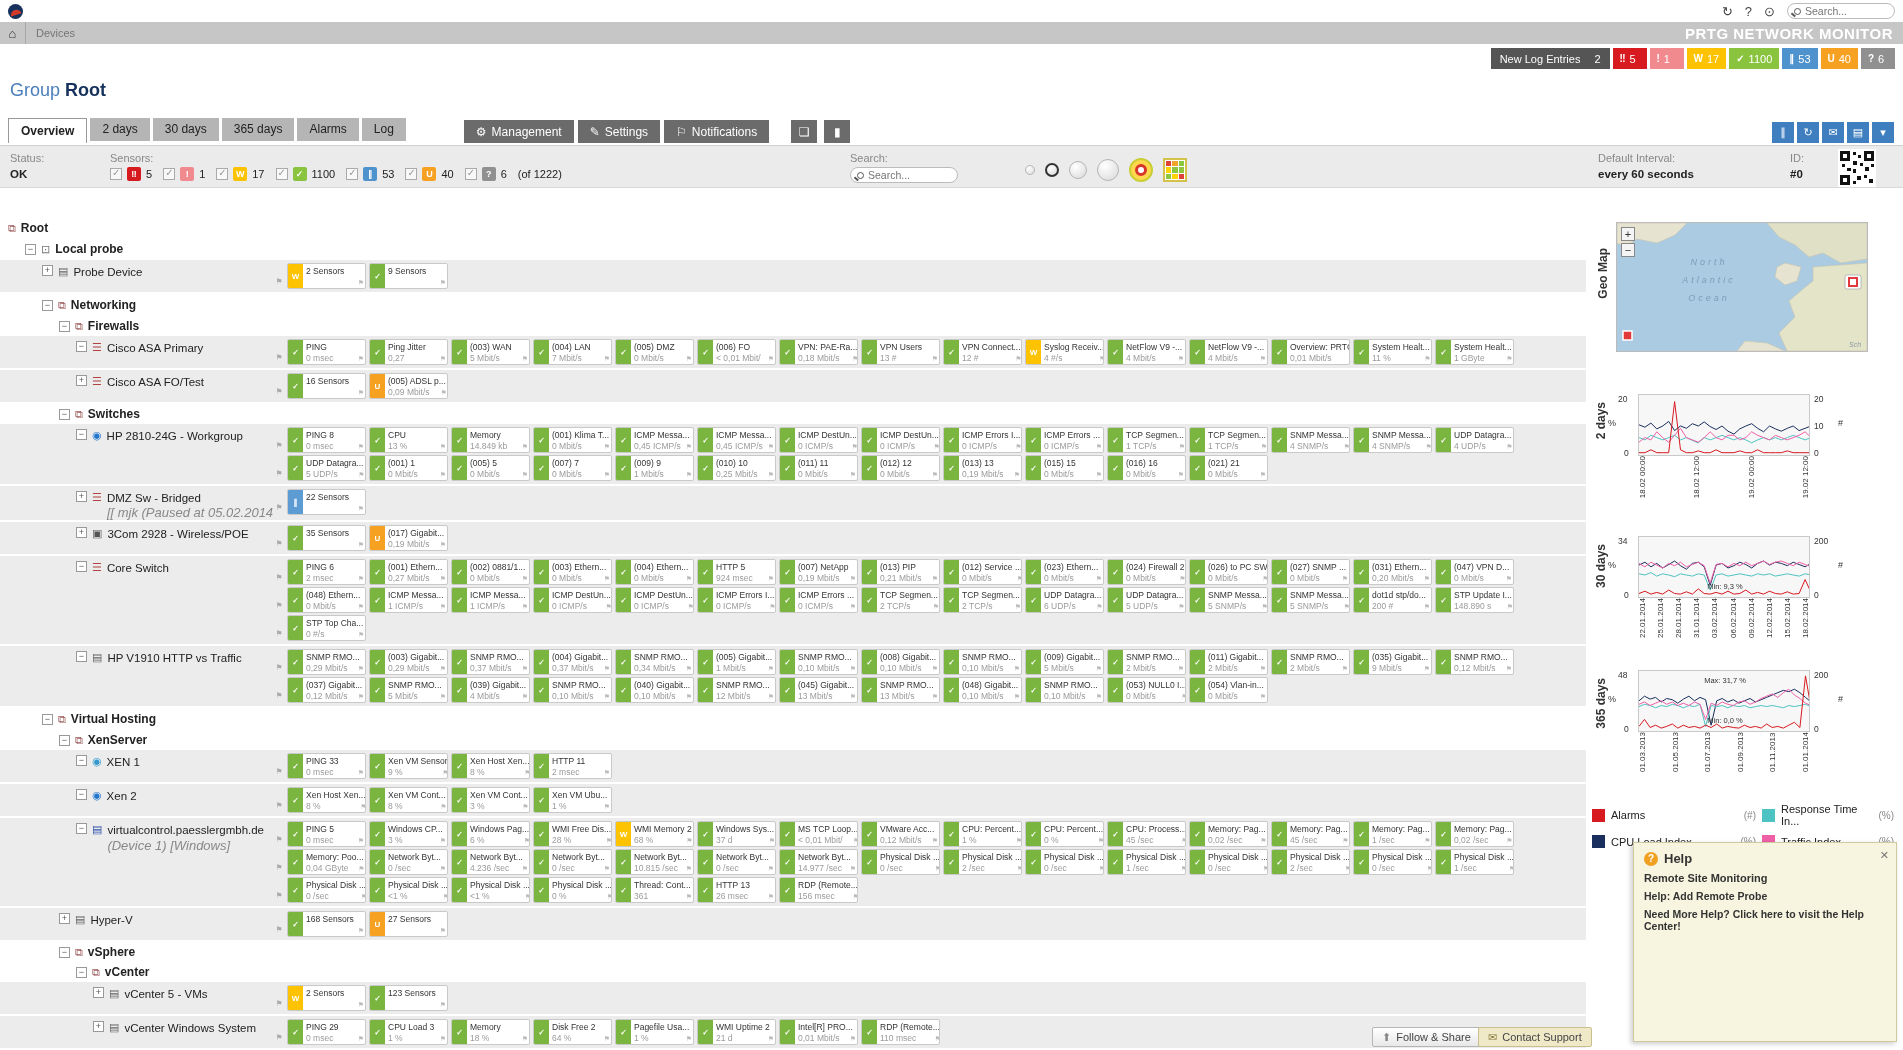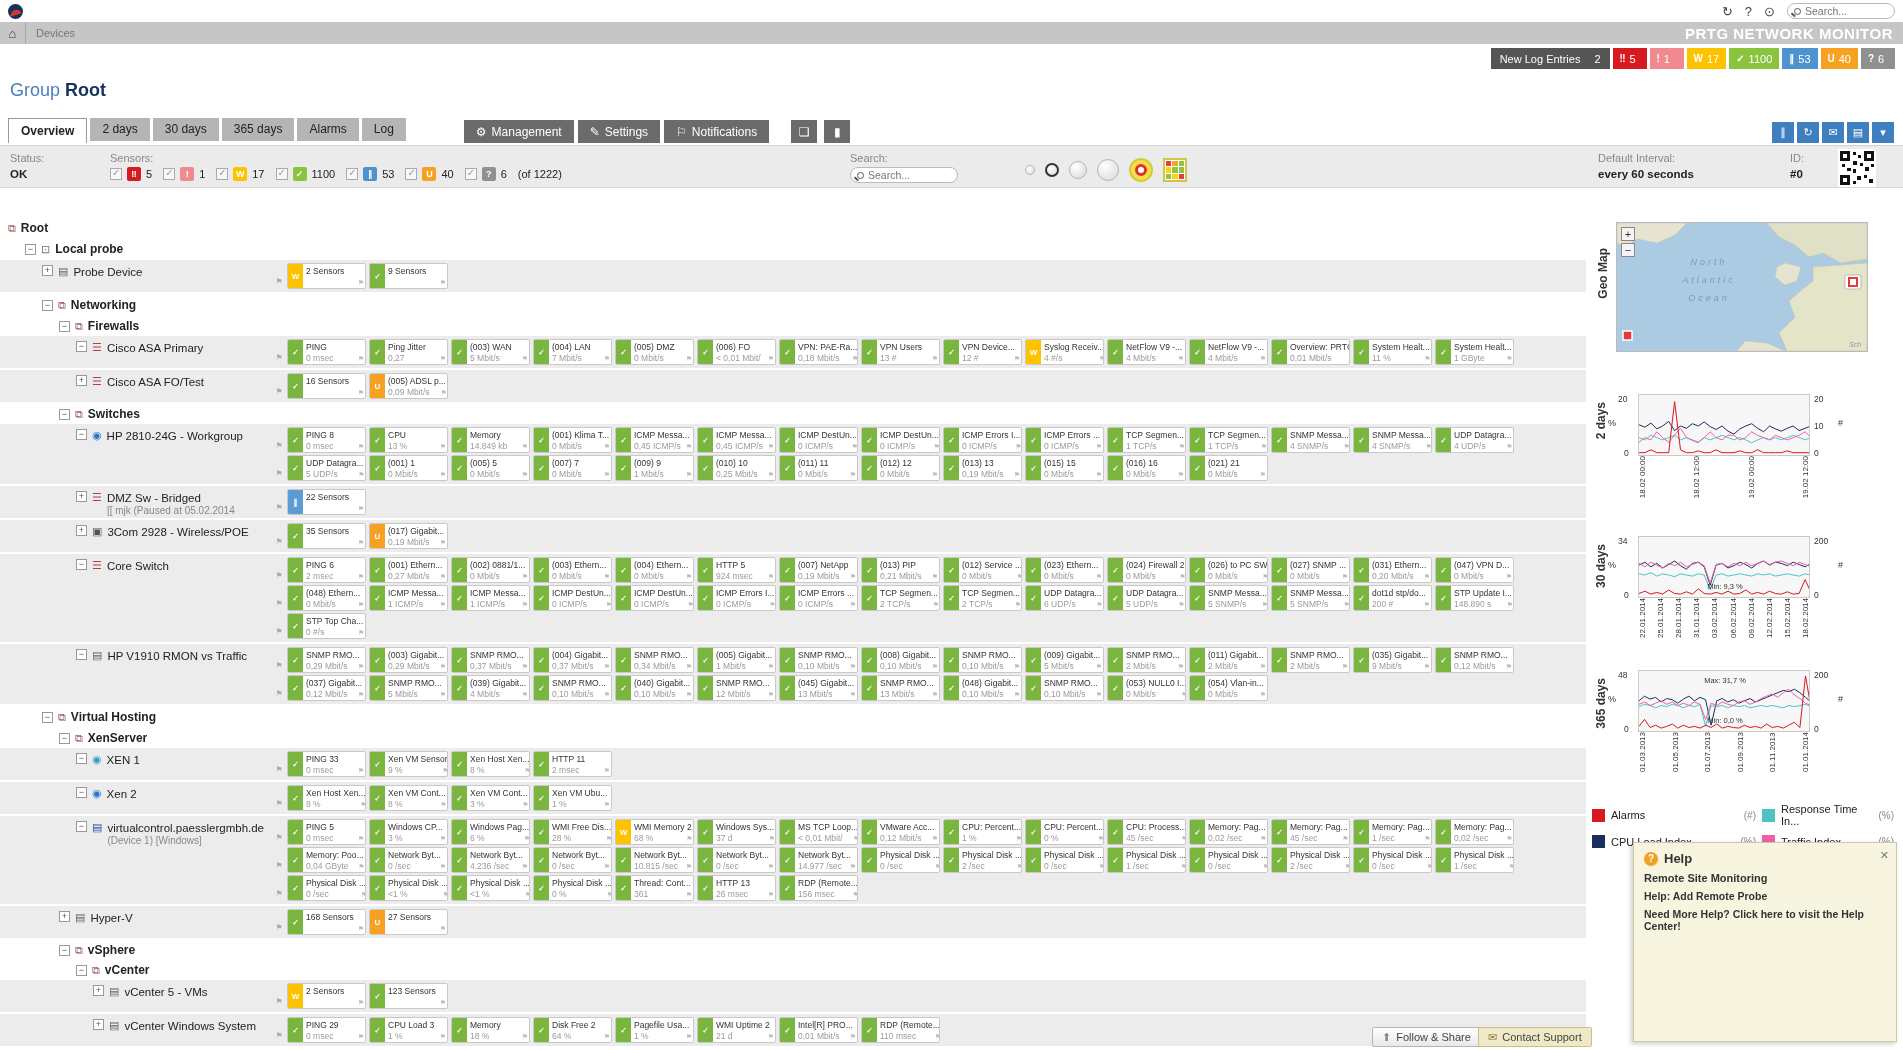--- a/index.html
+++ b/index.html
@@ -80,21 +80,21 @@
   .tree { position:absolute; left:0; top:218px; width:1586px; }
   .grp-row { display:flex; align-items:center; height:20px; }
   .grp-row.tall { height:22px; }
   .expander { width:11px; height:11px; border:1px solid #999; background:#fff; font-size:9px; line-height:9px;
     text-align:center; color:#555; margin-right:5px; flex:none; cursor:pointer;}
   .nodeicon { font-size:11px; margin-right:5px; flex:none; }
   .grp-name { font-size:12px; font-weight:bold; color:#222; cursor:pointer;}
   .dev-band { display:flex; background:#ececec; margin-bottom:2px; }
   .dev-label { width:274px; flex:none; padding-top:5px; display:flex; align-items:flex-start;}
   .dev-name { font-size:11.5px; color:#222; cursor:pointer; line-height:1.25;}
-  .dev-sub { font-size:10px; color:#888; }
+  .dev-sub { font-size:13px; color:#888; font-style:italic; }
   .chips-col { display:flex; flex-direction:column; gap:2px; padding:3px 0; }
   .chips-row { display:flex; gap:3px; align-items:center; }
   .rowflag { font-size:8px; color:#aaa; width:10px; text-align:center; align-self:flex-end; padding-bottom:3px;}
   .chip { width:79px; height:26px; background:#fff; border:1px solid #c9c9c9; border-radius:2px;
     display:flex; overflow:hidden; cursor:pointer; flex:none;}
   .chip-block { width:15px; flex:none; display:flex; align-items:center; justify-content:center;
     color:#fff; font-size:8px; font-weight:bold;}
   .chip-tx { padding:2px 2px 0 3px; position:relative; width:100%; }
   .chip-name { font-size:8.5px; color:#333; white-space:nowrap; overflow:hidden;}
   .chip-val { font-size:8.5px; color:#9a9a9a; white-space:nowrap; overflow:hidden; margin-top:1px;}
@@ -450,21 +450,21 @@
             <span class="chip-block" style="background: rgb(122, 181, 63);">✓</span>
             <div class="chip-tx">
               <div class="chip-name">VPN Users</div>
               <div class="chip-val">13 #</div>
               <span class="chip-flag">⚑</span>
             </div>
           </div>
           <div class="chip">
             <span class="chip-block" style="background: rgb(122, 181, 63);">✓</span>
             <div class="chip-tx">
-              <div class="chip-name">VPN Device...</div>
+              <div class="chip-name">VPN Connect...</div>
               <div class="chip-val">12 #</div>
               <span class="chip-flag">⚑</span>
             </div>
           </div>
           <div class="chip">
             <span class="chip-block" style="background: rgb(253, 195, 0);">W</span>
             <div class="chip-tx">
               <div class="chip-name">Syslog Receiv...</div>
               <div class="chip-val">4 #/s</div>
               <span class="chip-flag">⚑</span>
@@ -1100,21 +1100,21 @@
             </div>
           </div>
         </div>
       </div>
     </div>
     <div class="dev-band">
       <div class="dev-label" style="padding-left: 76px;">
         <span class="expander">−</span>
         <span class="nodeicon" style="color: rgb(102, 102, 102);">▤</span>
         <div>
-          <div class="dev-name">HP V1910 RMON vs Traffic</div>
+          <div class="dev-name">HP V1910 HTTP vs Traffic</div>
         </div>
       </div>
       <div class="chips-col">
         <div class="chips-row">
           <span class="rowflag">⚑</span>
           <div class="chip">
             <span class="chip-block" style="background: rgb(122, 181, 63);">✓</span>
             <div class="chip-tx">
               <div class="chip-name">SNMP RMO...</div>
               <div class="chip-val">0,29 Mbit/s</div>

